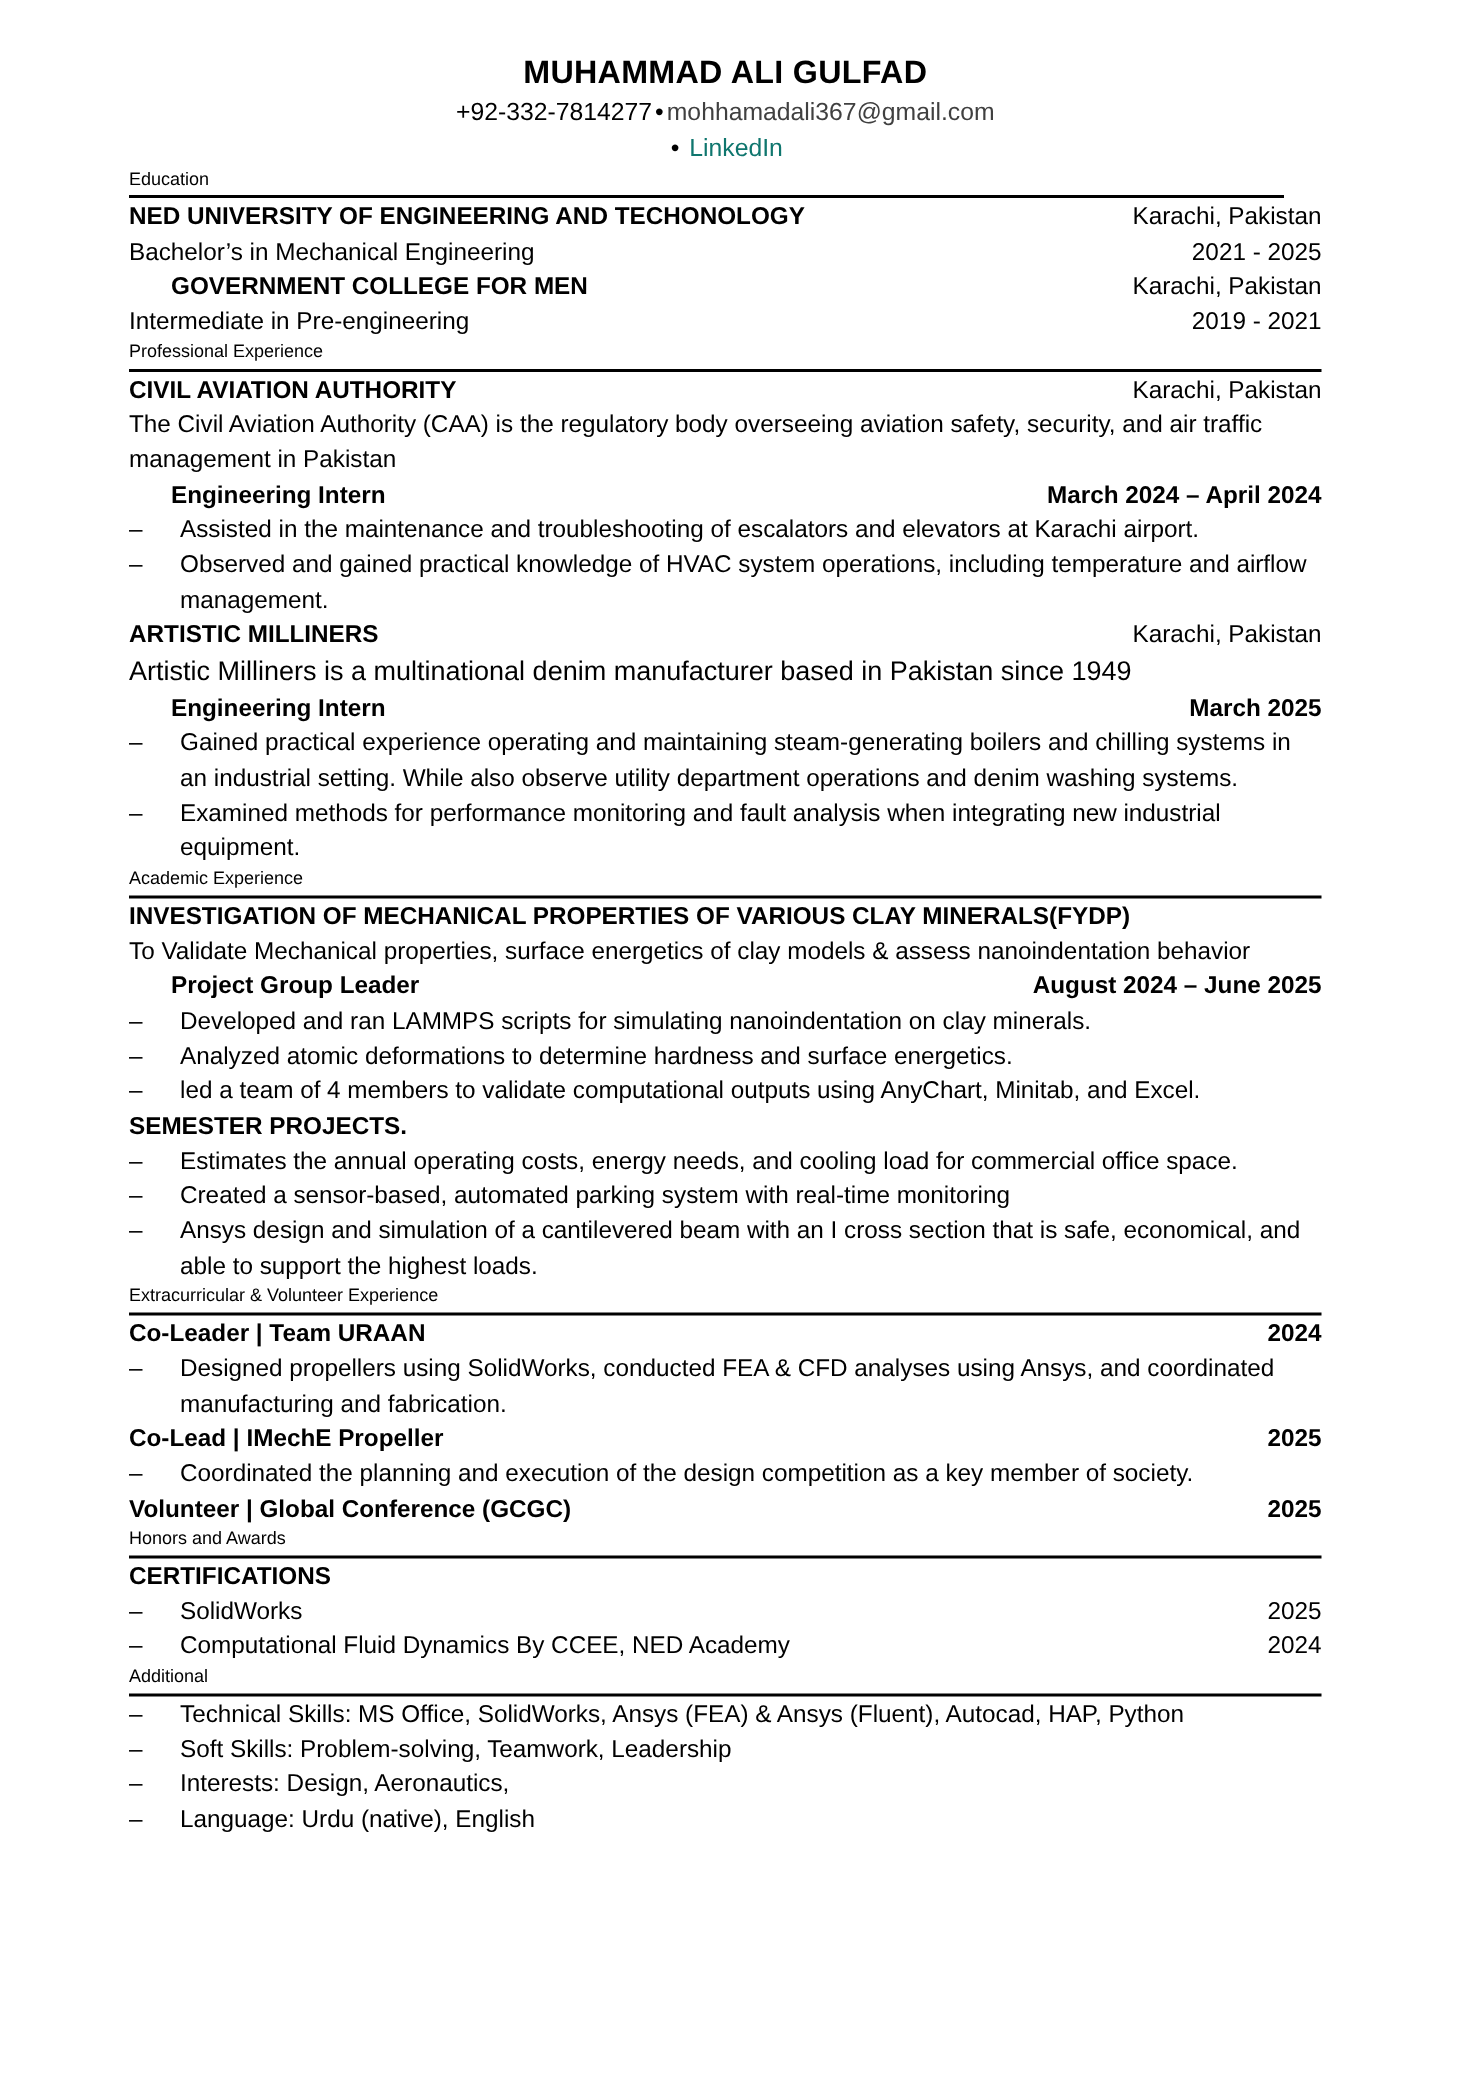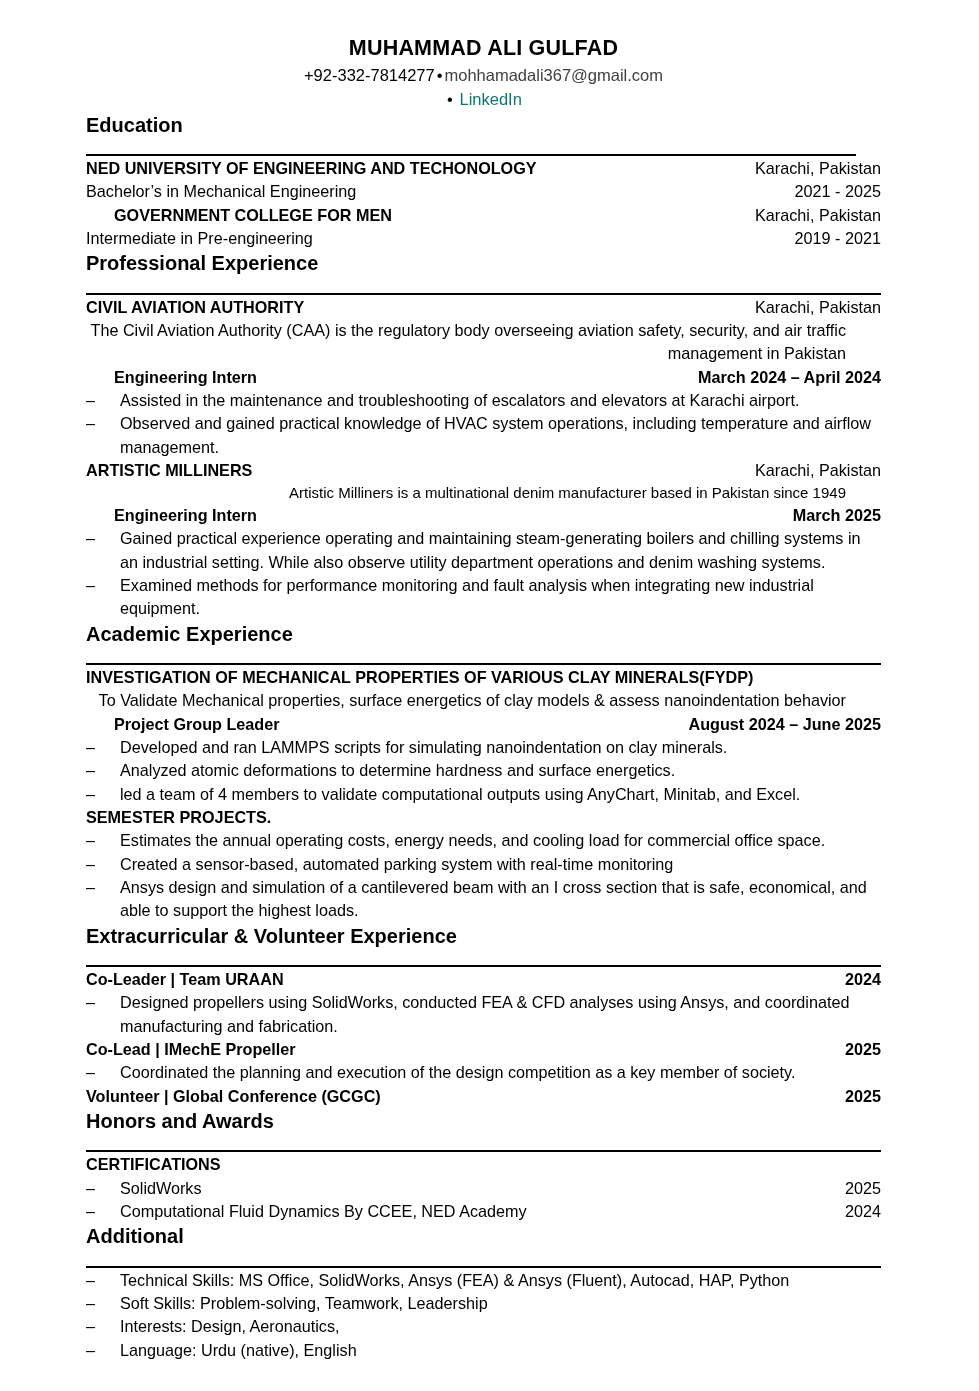--- a/index.html
+++ b/index.html
@@ -48,24 +48,24 @@
     color: #2E74B5;
     text-decoration: none;
   }
   .contact-line.second { margin-top: 0px; }
 
   
   .section {
     margin-top: 0px;
   }
   .section-title {
-    font-size: 20px;
-    font-weight: bold;
+    font-size: 12px;
+    font-weight: normal;
     line-height: 1.32;
-    padding-bottom: 16px;
+    padding-bottom: 3px;
   }
   .rule {
     border-bottom: 2.2px solid #000000;
     width: 795px;
     margin-bottom: 1px;
   }
   .rule.short { width: 770px; }
 
   
   .row {
@@ -81,24 +81,23 @@
   .indent-1 { padding-left: 28px; }
 
   .plain {
     font-size: 16.2px;
     line-height: 1.44;
   }
   .desc {
     font-size: 16.2px;
     line-height: 1.44;
     max-width: 760px;
-    text-align: right;
   }
   .desc.small {
-    font-size: 15px;
+    font-size: 18px;
   }
 
   
   .bullet {
     display: flex;
     font-size: 16.2px;
     line-height: 1.44;
     align-items: flex-start;
   }
   .bullet .dash {

